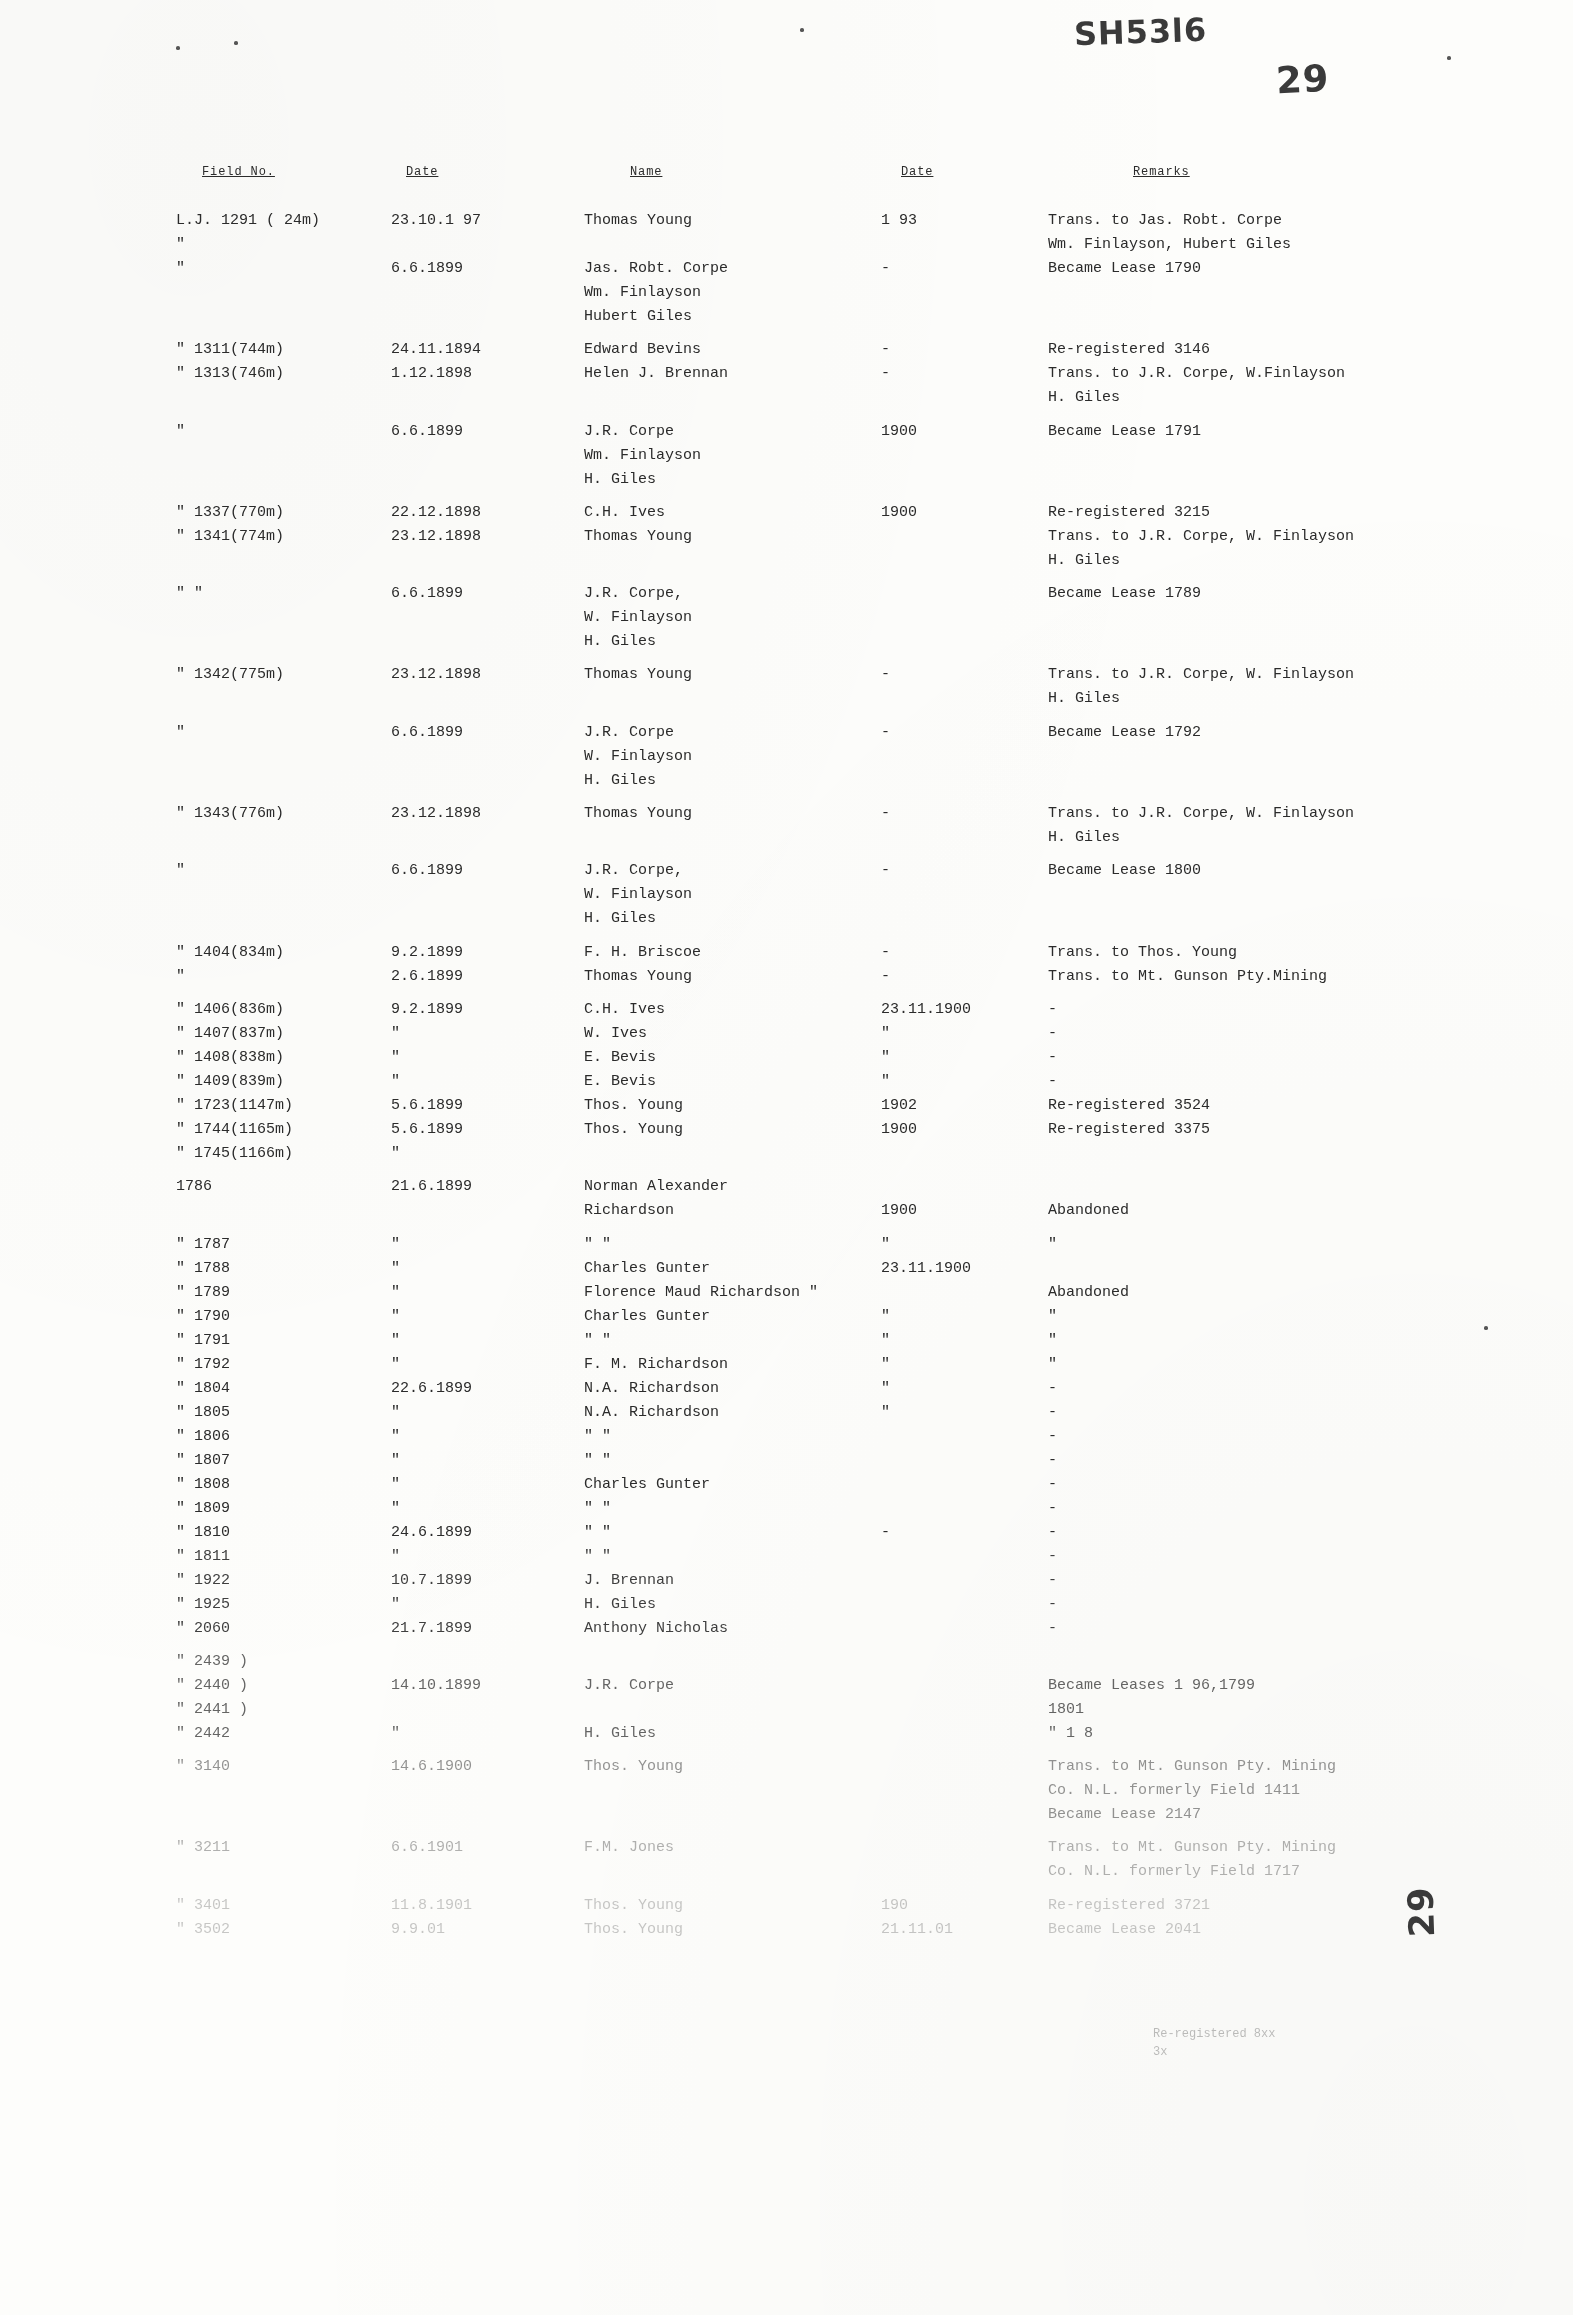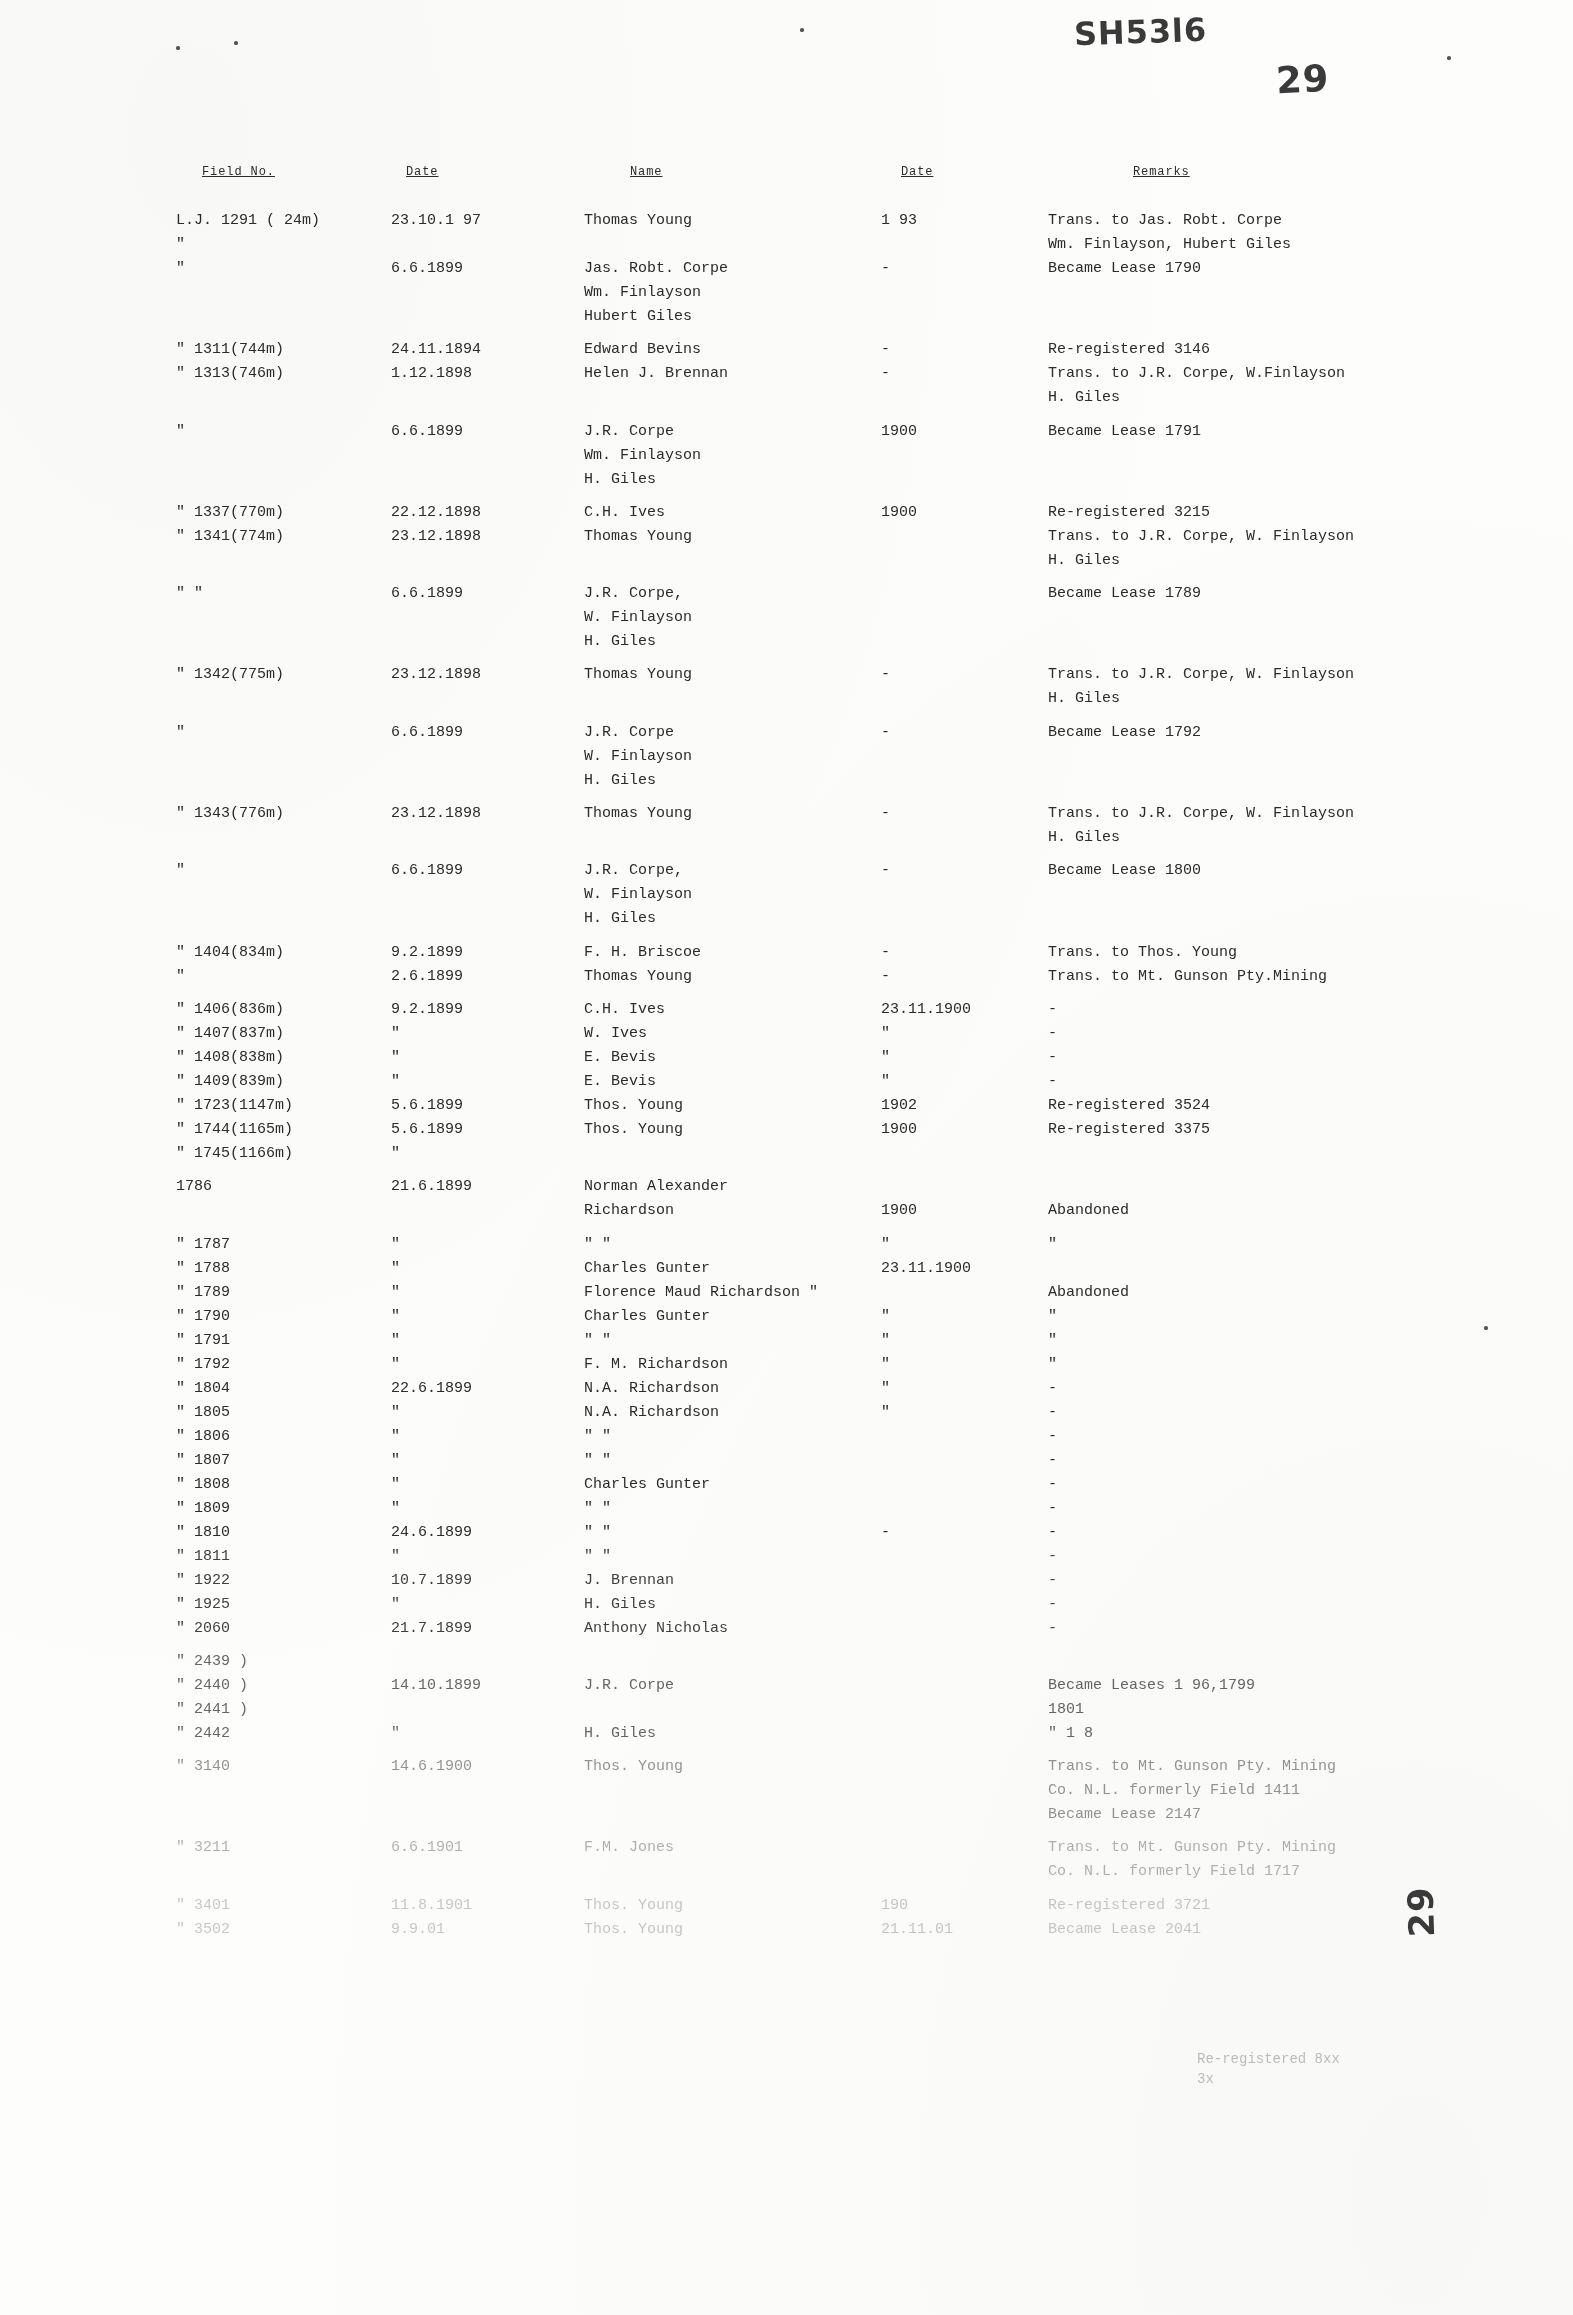--- a/index.html
+++ b/index.html
@@ -109,25 +109,24 @@
   
   .f90 { opacity: 0.9; }
   .f75 { opacity: 0.72; }
   .f55 { opacity: 0.5; }
   .f40 { opacity: 0.36; }
   .f28 { opacity: 0.26; }
 
   .footnote {
     position: absolute;
     top: 2027px;
-    left: 1197px;
-    font-size: 14px;
+    left: 1153px;
+    font-size: 12px;
     opacity: 0.3;
     font-family: "Liberation Mono", monospace;
-    margin-top: 24px;
   }
   .footnote div { margin-bottom: 3.7px; }
 </style>
 </head>
 <body>
 
 <div class="page">
 
   <div class="dot" style="top:46px;left:176px;"></div>
   <div class="dot" style="top:41px;left:234px;"></div>

